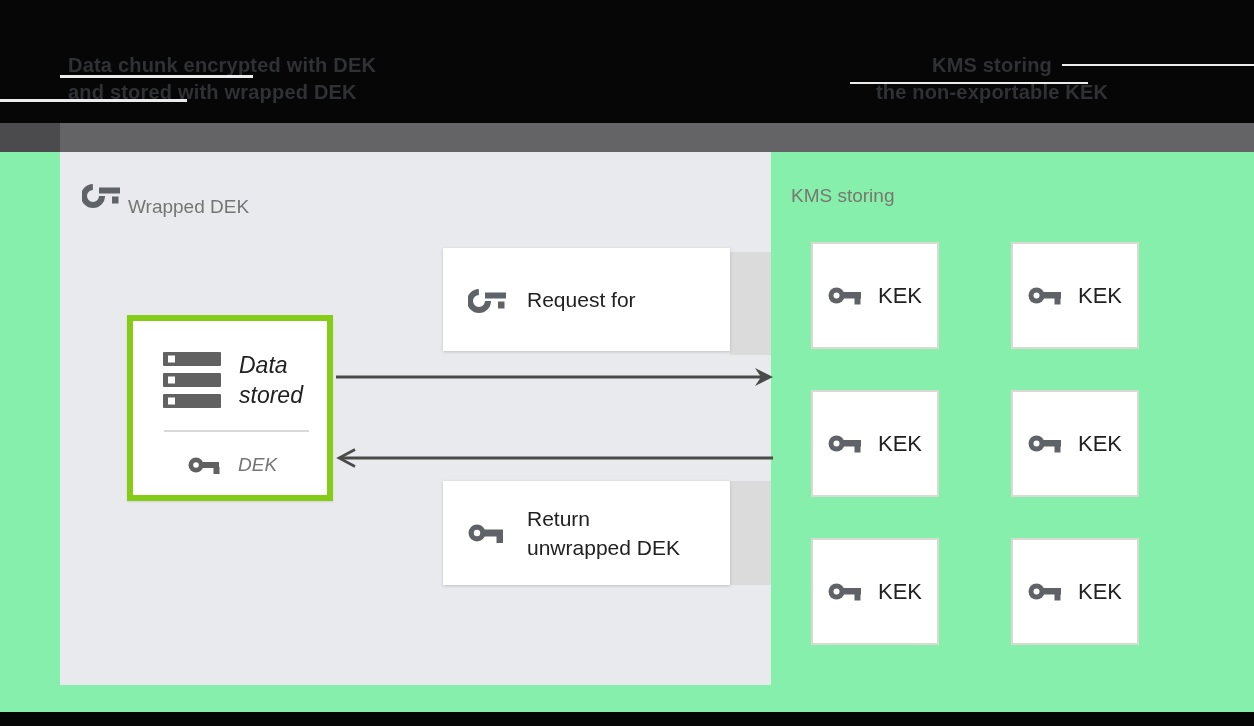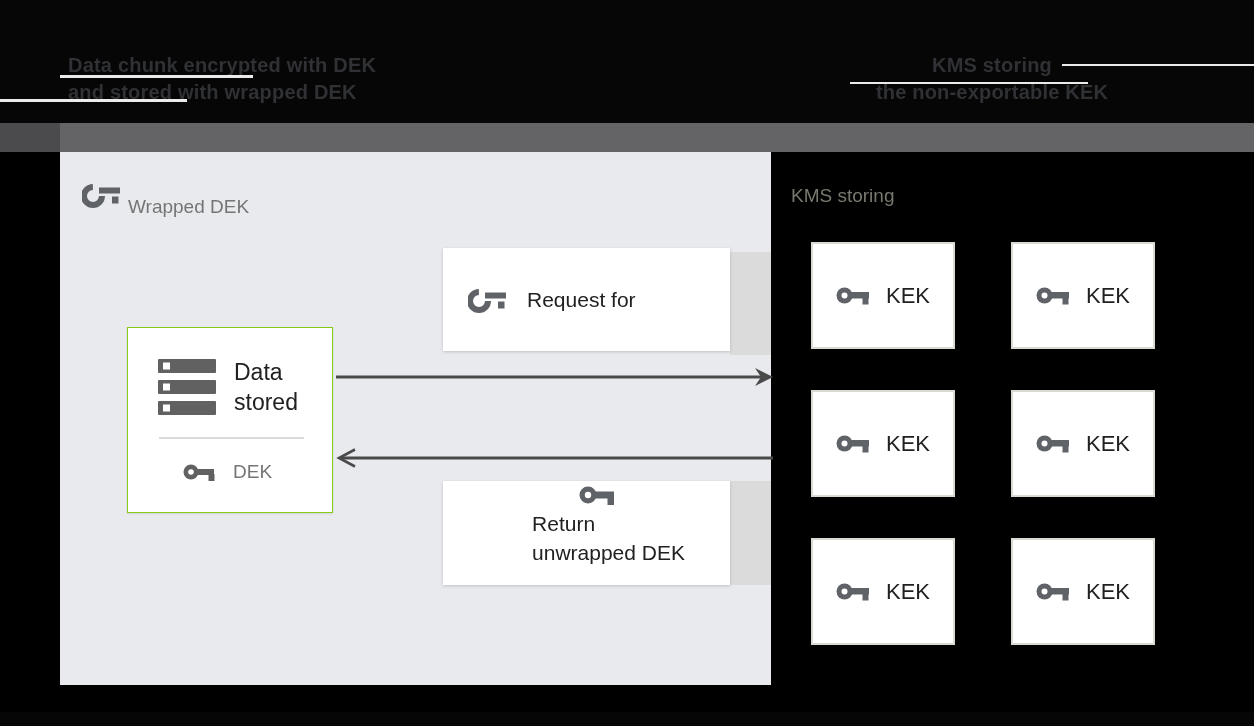--- a/index.html
+++ b/index.html
@@ -1,17 +1,17 @@
 <!DOCTYPE html>
 <html><head>
 <meta charset="utf-8">
 <style>
   * { margin:0; padding:0; box-sizing:border-box; }
   body { background:#222; font-family:"Liberation Sans", sans-serif; }
-  .screen{ position:relative; width:1254px; height:726px; background:#000000; overflow:hidden; margin:0 auto; }
+  .screen{ position:relative; width:1254px; height:726px; background:#86efac; overflow:hidden; margin:0 auto; }
 
   
   .header-black{ position:absolute; left:0; top:0; width:1254px; height:123px; background:#060606; }
   .caption{ position:absolute; top:52px; font-size:20px; line-height:27px; font-weight:bold; color:#303134; letter-spacing:.2px; }
   .caption-left{ left:68px; width:440px; text-align:left; }
   .caption-right{ left:862px; width:260px; text-align:center; }
   .glitch{ position:absolute; background:#ffffff; opacity:.92; }
   .g1{ left:60px; top:75px; width:193px; height:3px; }
   .g2{ left:0; top:99px; width:187px; height:3px; }
   .g3{ left:850px; top:82px; width:238px; height:2px; }
@@ -23,36 +23,36 @@
   
   .panel{ position:absolute; left:60px; top:152px; width:711px; height:533px; background:#E8EAEE; }
   .panel-title{ position:absolute; left:128px; top:184px; font-size:19px; color:#757575;margin-top:12px; }
   .panel-key{ position:absolute; left:82px; top:178px; }
 
   .kms-title{ position:absolute; left:791px; top:185px; font-size:19px; color:#79786E; }
 
   
   .whitebox{ position:absolute; background:#fff; box-shadow:0 1px 3px rgba(0,0,0,.18); display:flex; align-items:center; }
   .req-box{ left:443px; top:248px; width:287px; height:103px; padding-left:25px; }
-  .ret-box{ left:443px; top:481px; width:287px; height:104px; padding-left:25px;flex-direction:column; }
+  .ret-box{ left:443px; top:481px; width:287px; height:104px; padding-left:25px; }
   .box-text{ font-size:21px; line-height:29px; color:#212121; margin-left:19px; }
   .strip{ position:absolute; width:41px; background:#DBDBDB; }
   .strip-req{ left:730px; top:252px; height:103px; }
   .strip-ret{ left:730px; top:481px; height:104px; }
 
-  .chunk-box{ position:absolute; left:127px; top:327px; width:206px; height:186px; background:#fff;
-              border:1px solid #84cc16; box-shadow:0 1px 2px rgba(0,0,0,.10); }
+  .chunk-box{ position:absolute; left:127px; top:315px; width:206px; height:186px; background:#fff;
+              border:6px solid #84cc16; box-shadow:0 1px 2px rgba(0,0,0,.10);font-style:italic; }
   .chunk-row{ position:absolute; left:30px; top:29px; display:flex; align-items:center; }
   .chunk-text{ font-size:23px; line-height:30px; color:#212121; margin-left:16px; }
   .chunk-divider{ position:absolute; left:31px; top:109px; width:145px; height:2px; background:#D9D9D9; }
   .dek-row{ position:absolute; left:55px; top:132px; display:flex; align-items:center; }
   .dek-label{ font-size:19px; color:#757575; margin-left:14px;text-align:right; }
 
   
-  .kek-box{ position:absolute; width:144px; height:107px; background:#fff; border:2px solid #D9DAD2;
+  .kek-box{ position:absolute; width:128px; height:107px; background:#fff; border:2px solid #D9DAD2;
             display:flex; align-items:center; justify-content:center; }
   .kek-label{ font-size:22px; color:#212121; margin-left:13px; }
   .kc1{ left:811px; } .kc2{ left:1011px; }
   .kr1{ top:242px; } .kr2{ top:390px; } .kr3{ top:538px; }
 
   
   .arrow{ position:absolute; }
   .arrow-top{ left:336px; top:366px; }
   .arrow-bottom{ left:334px; top:447px; }
 </style>

